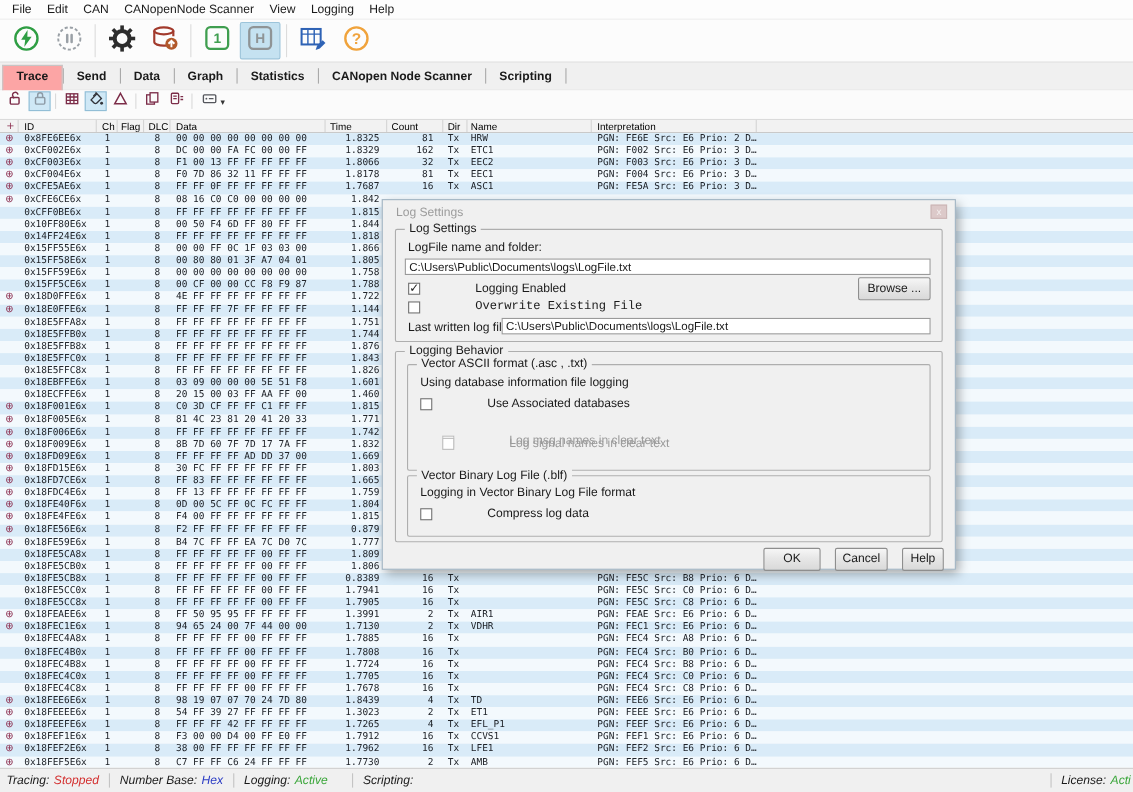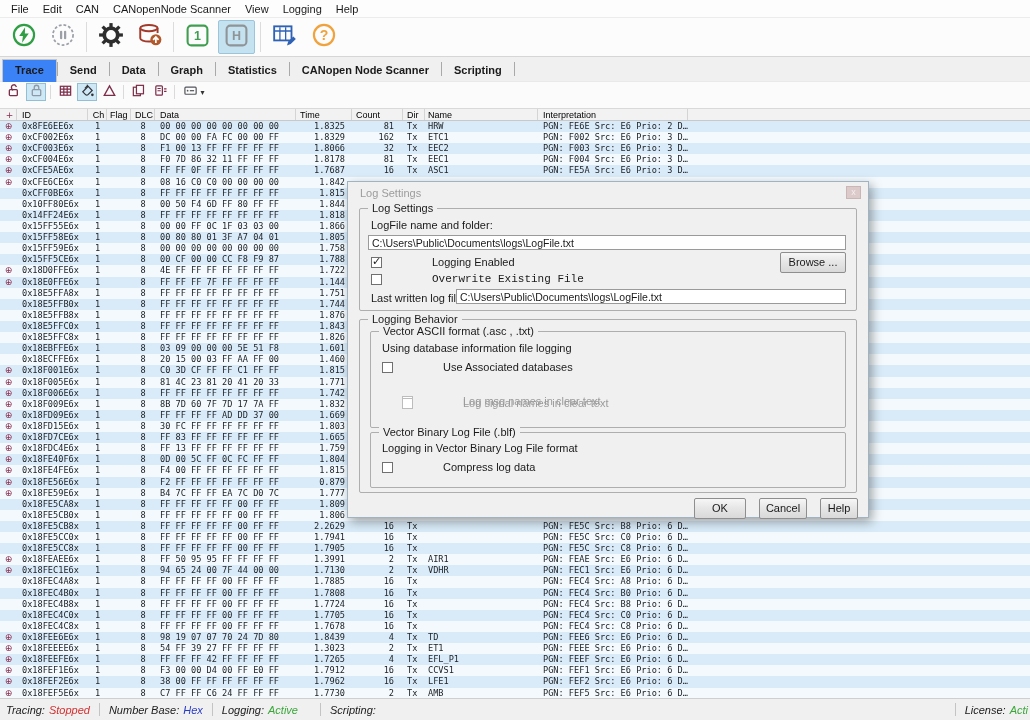--- a/index.html
+++ b/index.html
@@ -13,21 +13,21 @@
 
   
   .toolbar { height:39px; display:flex; align-items:center; background:#fcfcfc; border-bottom:1px solid #d6d6d6; padding-left:4px; }
   .tbtn { width:37px; height:34px; display:flex; align-items:center; justify-content:center; margin:0 1px; border:1px solid transparent; border-radius:2px; }
   .tbtn.selected { background:#c5e2f1; border-color:#9cc4da; }
   .tsep { width:1px; height:30px; background:#dcdcdc; margin:0 4px; }
 
   
   .tabbar { height:24px; display:flex; align-items:flex-end; background:#f0f0f0; padding-left:2px; }
   .tab { font-size:11px; font-weight:bold; color:#1a1a1a; padding:4px 12px 5px 12px; position:relative; }
-  .tab.active { background:#3b82f6; border:1px solid #c6c6c6; border-bottom:none; padding-bottom:6px; margin-bottom:-1px; z-index:2; }
+  .tab.active { background:#fca5a5; border:1px solid #c6c6c6; border-bottom:none; padding-bottom:6px; margin-bottom:-1px; z-index:2; }
   .tabsep { width:1px; height:14px; background:#a9a9a9; margin-bottom:5px; }
 
   
   .subtoolbar { height:21px; display:flex; align-items:center; background:#fbfbfb; padding-left:3px; border-top:1px solid #e9e9e9; }
   .sbtn { width:20px; height:18px; display:flex; align-items:center; justify-content:center; margin:0 1px; border:1px solid transparent; }
   .sbtn.selected { background:#cfe8f6; border-color:#92bed6; }
   .ssep { width:1px; height:14px; background:#dadada; margin:0 3px; }
   .caret { font-size:8px; color:#333; margin-left:1px; }
   .gap-strip { height:6px; background:#fbfbfb; }
 
@@ -791,21 +791,21 @@
           <div class="td c-interp"></div>
           <div class="td c-fill"></div>
         </div>
         <div class="tr odd">
           <div class="td c-plus"></div>
           <div class="td c-id">0x18FE5CB8x</div>
           <div class="td c-ch">1</div>
           <div class="td c-flag"></div>
           <div class="td c-dlc">8</div>
           <div class="td c-data">FF FF FF FF FF 00 FF FF</div>
-          <div class="td c-time">2.2629</div>
+          <div class="td c-time">0.8389</div>
           <div class="td c-count">16</div>
           <div class="td c-dir">Tx</div>
           <div class="td c-name"></div>
           <div class="td c-interp">PGN: FE5C Src: B8 Prio: 6 D…</div>
           <div class="td c-fill"></div>
         </div>
         <div class="tr even">
           <div class="td c-plus"></div>
           <div class="td c-id">0x18FE5CC0x</div>
           <div class="td c-ch">1</div>

